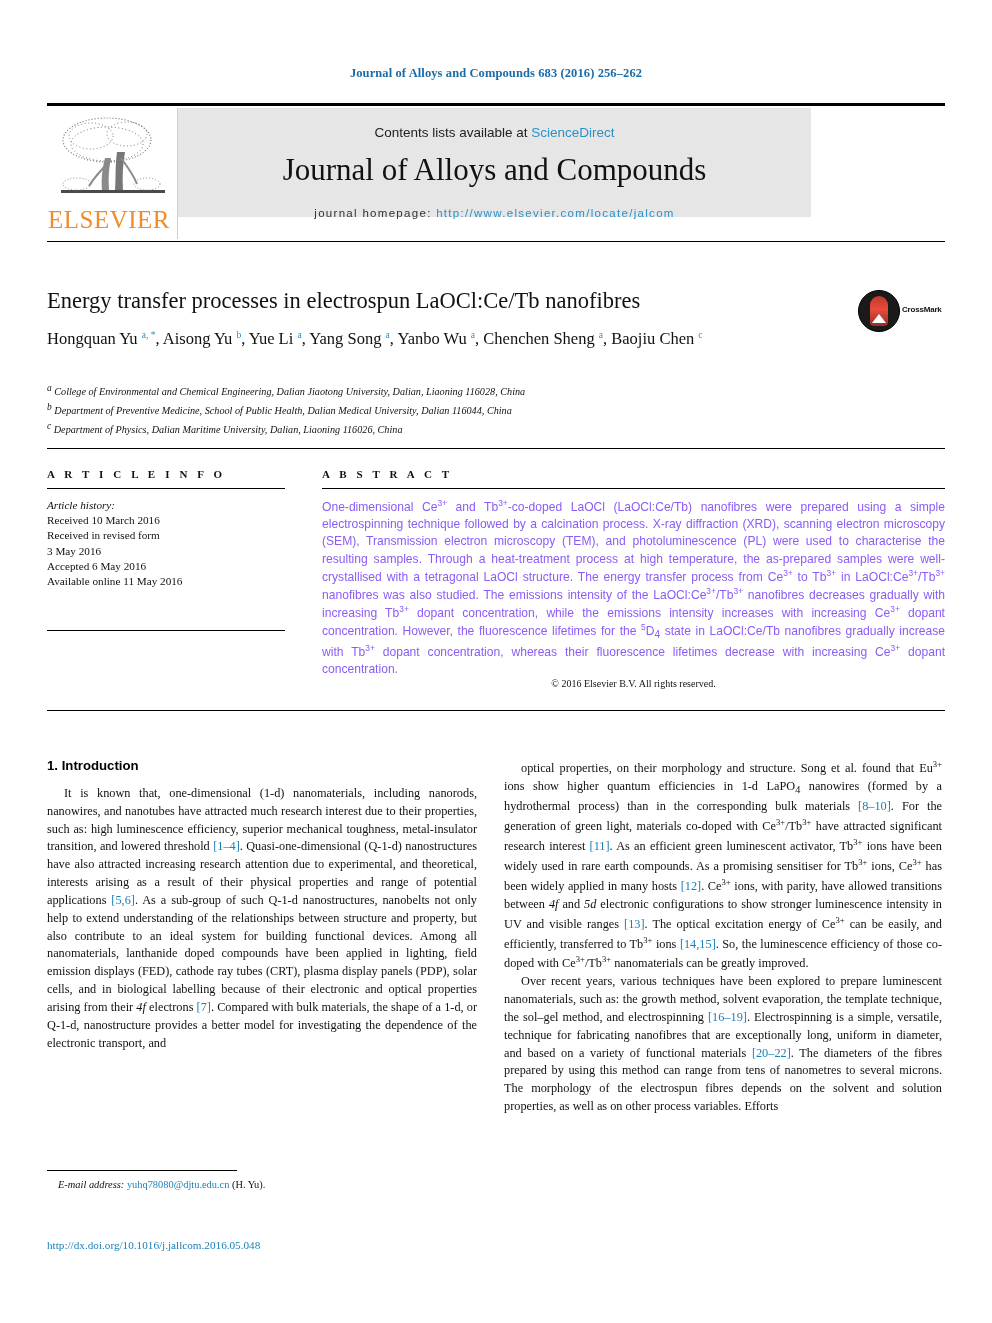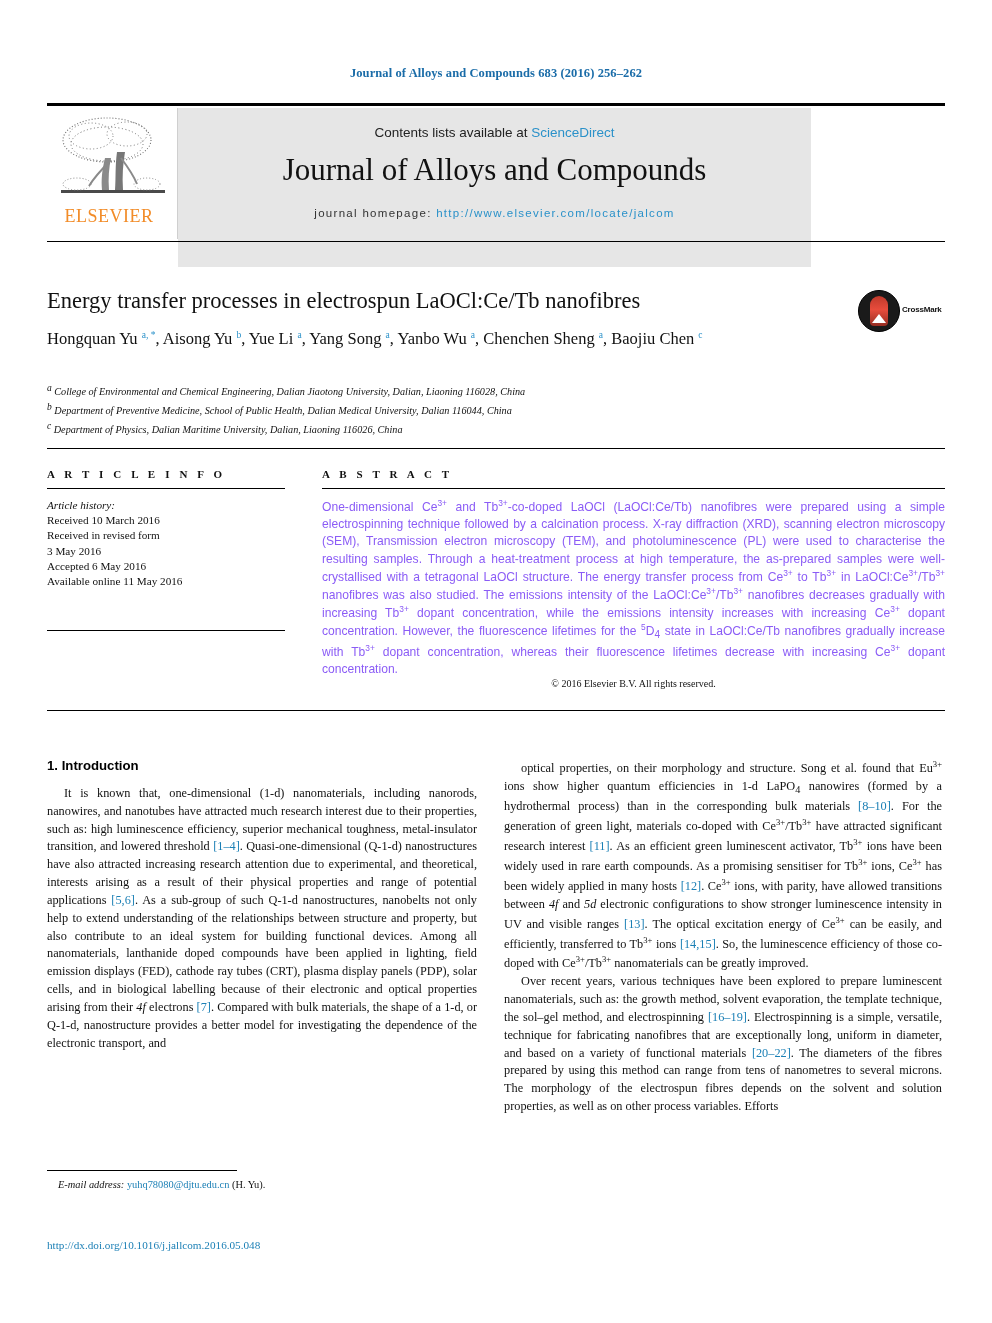--- a/index.html
+++ b/index.html
@@ -57,29 +57,29 @@
     position: absolute;
     left: 8px; top: 6px;
     width: 116px; height: 93px;
   }
   .els-word {
     position: absolute;
     left: 0; top: 98px;
     width: 124px;
     text-align: center;
     font-family: "Liberation Serif", serif;
-    font-size: 18px;
+    font-size: 25px;
     letter-spacing: 0.5px;
     color: #f28c28;
   }
   .mast-center {
     position: absolute;
     left: 131px; top: 2px;
     width: 633px;
-    height: 159px;
+    height: 109px;
     background: #e6e6e6;
   }
   .contents-line {
     position: absolute;
     left: 0; top: 17px;
     width: 100%;
     text-align: center;
     font-family: "Liberation Sans", sans-serif;
     font-size: 13.5px;
     color: #222;

